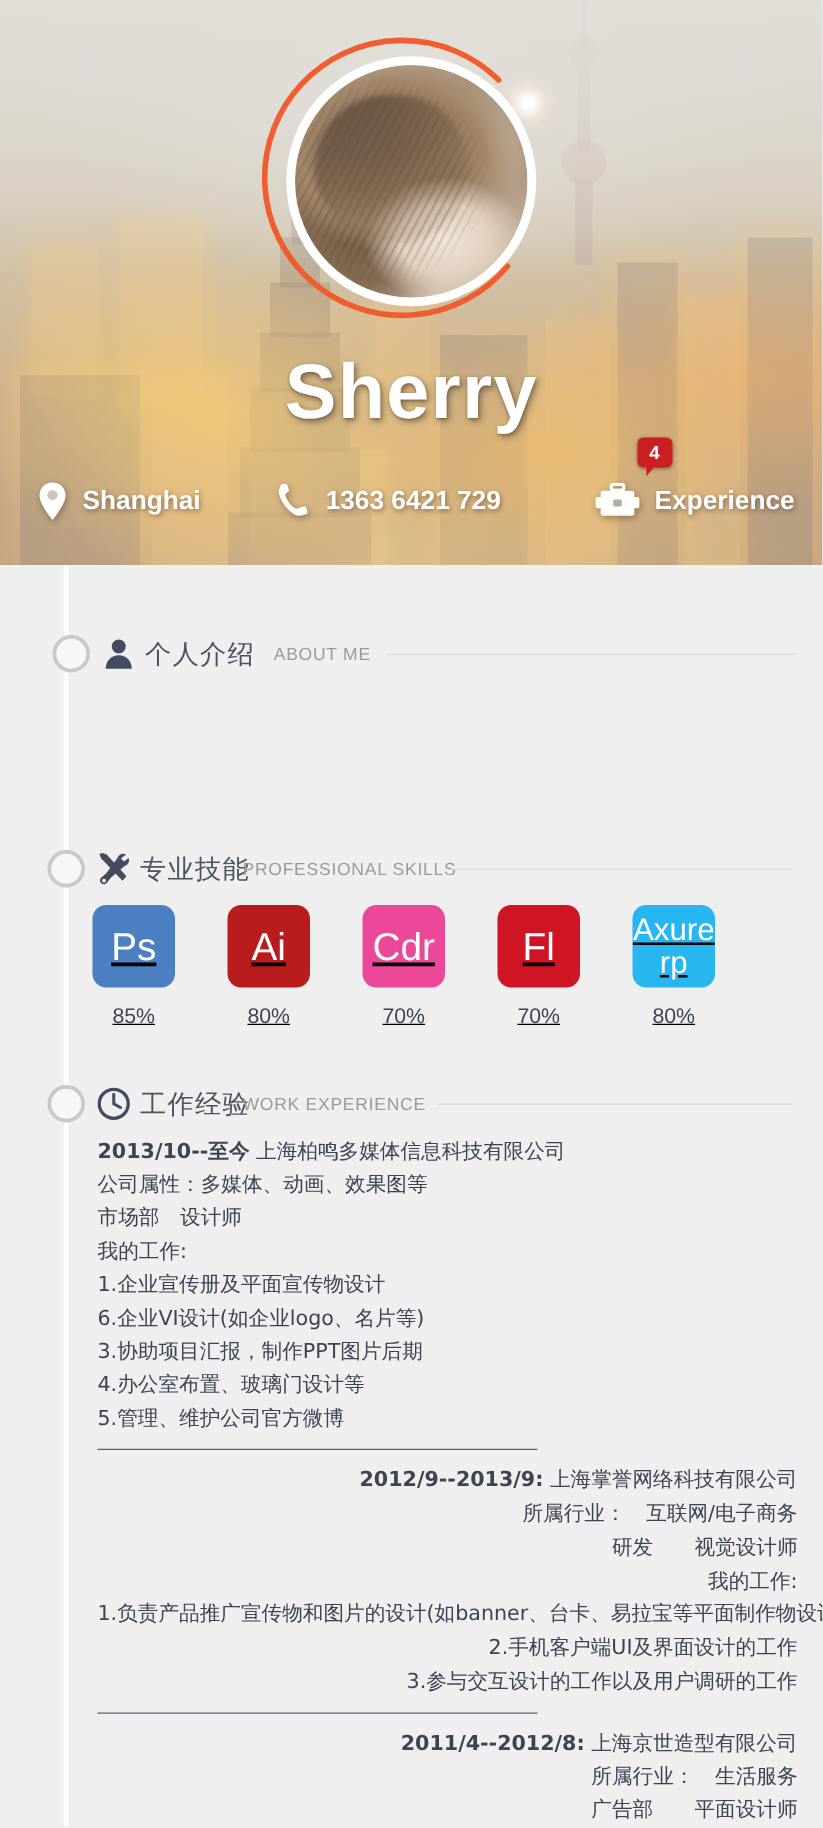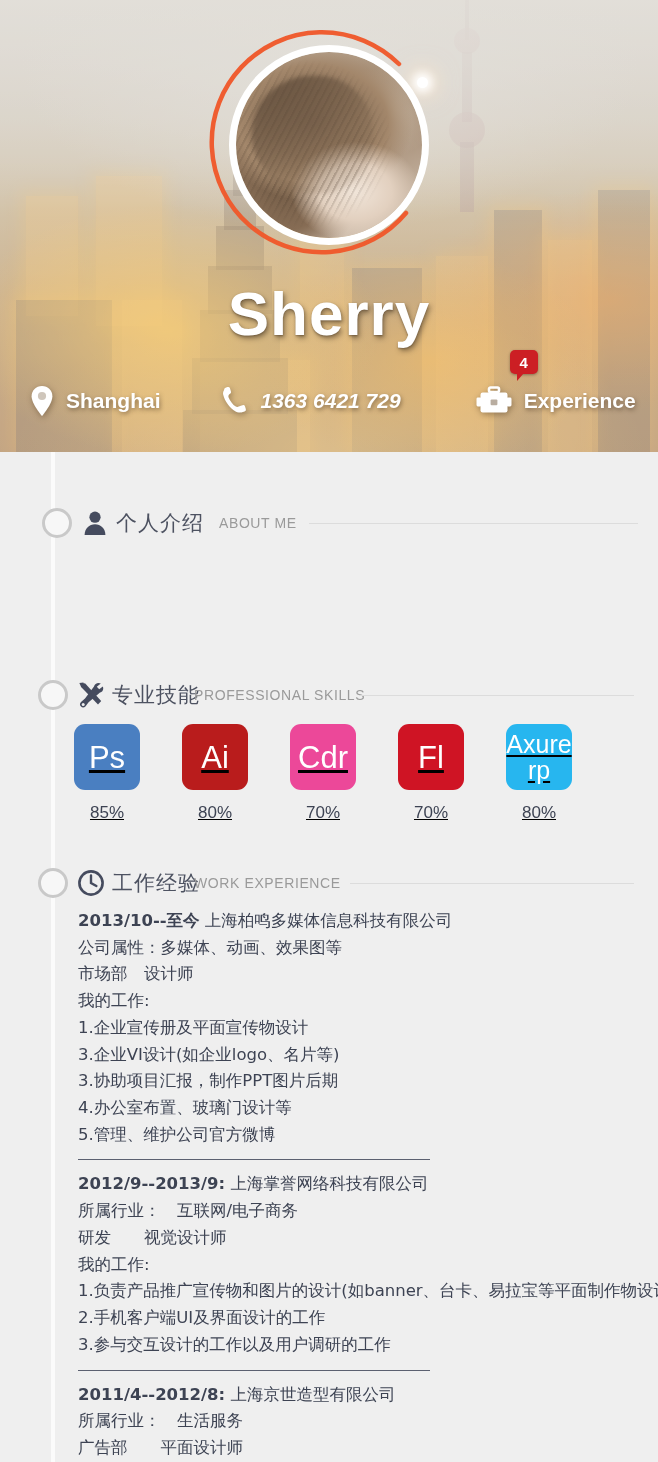--- a/index.html
+++ b/index.html
@@ -153,21 +153,21 @@
   .contact {
     display: flex;
     align-items: center;
     position: relative;
     color: #ffffff;
     font-size: 21px;
     font-weight: bold;
     text-shadow: 1px 2px 4px rgba(70,50,32,.55);
   }
   .c-loc { margin-left: 30px; }
-  .c-phone { margin-left: 60px; font-style: italic; }
+  .c-phone { margin-left: 60px; }
   .c-exp  { margin-left: 75px; }
   .contact .ico { display: inline-flex; align-items: center; justify-content: center; margin-right: 12px; }
   .contact .ico svg { display: block; filter: drop-shadow(1px 2px 3px rgba(70,50,32,.45)); }
   .exp-badge {
     position: absolute;
     left: 34px; top: -36px;
     width: 28px; height: 24px;
     background: #cc1f24;
     border-radius: 5px;
     color: #fff;
@@ -289,21 +289,21 @@
 
   
   .jobs {
     position: absolute;
     left: 78px; top: 46px;
     width: 560px;
     color: #3d4353;
     font-family: "DejaVu Sans", "Liberation Sans", sans-serif;
   }
   .job { position: relative; }
-  .job + .job { margin-top: 11px; padding-top: 12px; }
+  .job + .job { margin-top: 11px; padding-top: 12px; text-align: right; }
   .job + .job::before {
     content: "";
     position: absolute;
     left: 0; top: 0;
     width: 352px; height: 1px;
     background: #5b6070;
   }
   .job-title {
     font-size: 16.5px;
     line-height: 1.62;
@@ -506,21 +506,21 @@
         <span class="sec-rule" style="left:350px; right:24px; top:21px;"></span>
       </div>
       <div class="jobs" id="jobs-list">
           <div class="job">
             <div class="job-title"><b>2013/10--至今</b><span> 上海柏鸣多媒体信息科技有限公司</span></div>
             <div class="job-line">公司属性：多媒体、动画、效果图等</div>
             <div class="job-line">市场部　设计师</div>
             <div class="job-line">我的工作:</div>
             <ul class="job-bullets">
               <li>1.企业宣传册及平面宣传物设计</li>
-              <li>3.企业VI设计(如企业logo、名片等)</li>
+              <li>6.企业VI设计(如企业logo、名片等)</li>
               <li>3.协助项目汇报，制作PPT图片后期</li>
               <li>4.办公室布置、玻璃门设计等</li>
               <li>5.管理、维护公司官方微博</li>
             </ul>
           </div>
           <div class="job">
             <div class="job-title"><b>2012/9--2013/9:</b><span> 上海掌誉网络科技有限公司</span></div>
             <div class="job-line">所属行业：　互联网/电子商务</div>
             <div class="job-line">研发　　视觉设计师</div>
             <div class="job-line">我的工作:</div>

